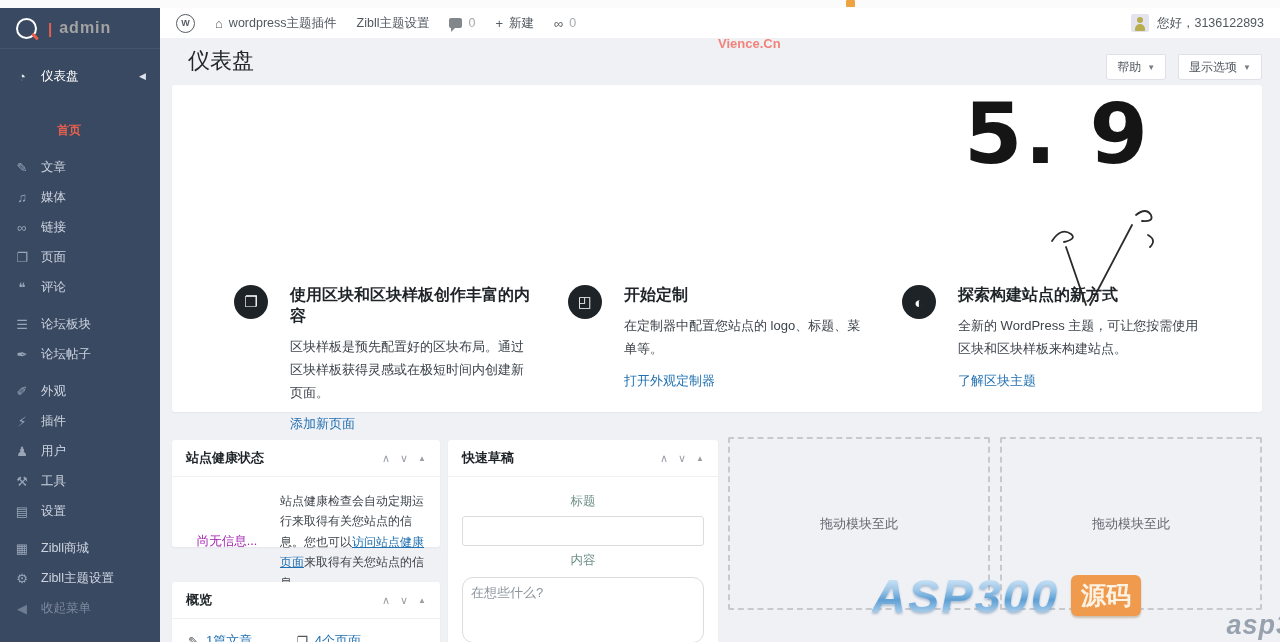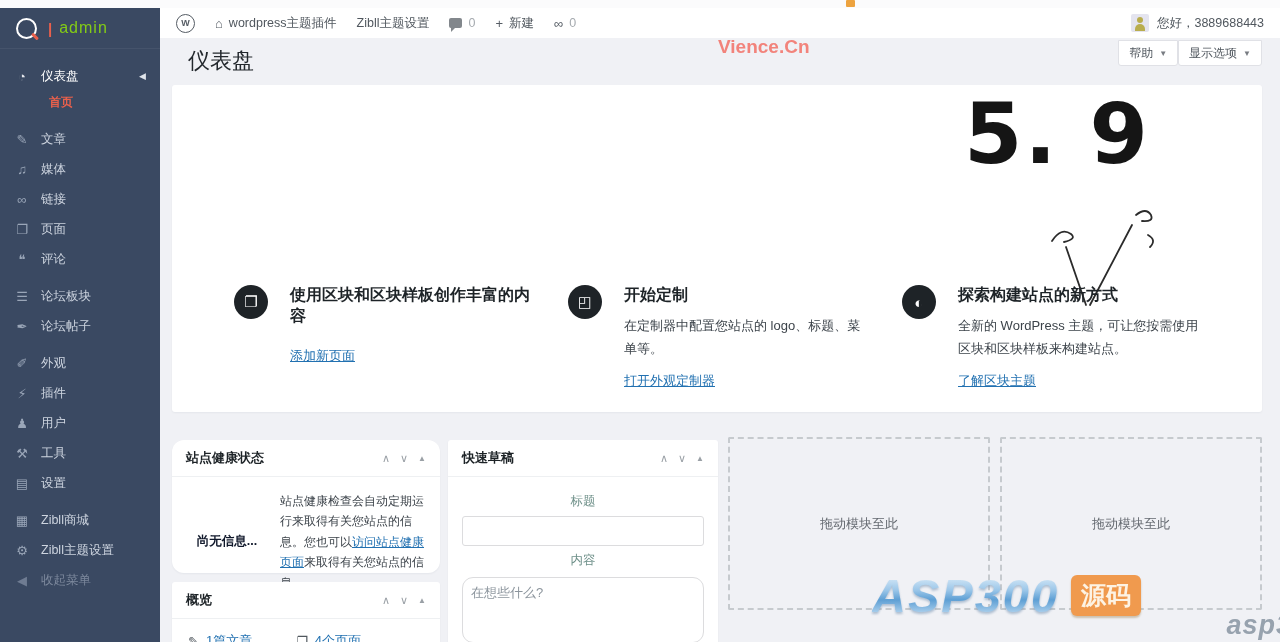--- a/index.html
+++ b/index.html
@@ -9,28 +9,28 @@
   
   #topstrip{position:absolute;left:0;top:0;width:1280px;height:8px;background:#fbfbfc;border-bottom:1px solid #ececf0;}
   #topstrip .dot{position:absolute;left:846px;top:0;width:9px;height:7px;background:#eda33f;border-radius:1px;}
 
   
   #sidebar{position:absolute;left:0;top:8px;width:160px;height:634px;background:#3a4962;color:#cdd4df;}
   .logo{height:40px;display:flex;align-items:center;padding:0 16px;gap:7px;border-bottom:1px solid rgba(255,255,255,0.06);}
   .q-circle{width:17px;height:17px;border:2.5px solid #fff;border-radius:50%;position:relative;flex:0 0 auto;}
   .q-circle::after{content:"";position:absolute;width:8px;height:3px;background:#e8604c;transform:rotate(45deg);right:-4px;bottom:-1px;border-radius:1px;}
   .logo .bar{color:#e8604c;font-weight:700;font-size:15px;margin-left:4px;}
-  .logo .brand{color:#84cc16;font-weight:400;font-size:16px;letter-spacing:1px;}
+  .logo .brand{color:#a3a3a3;font-weight:700;font-size:16px;letter-spacing:1px;}
   .menu{padding-top:12px;}
   .mi{height:30px;display:flex;align-items:center;padding:0 14px;gap:11px;font-size:12.5px;color:#cdd4df;cursor:pointer;}
   .mi .ico{width:16px;text-align:center;color:#9aa6b8;font-size:13px;flex:0 0 auto;}
   .mi.active{color:#fff;}
   .mi.active .ico{color:#e6e9ee;}
   .mi .edge-arrow{margin-left:auto;font-size:9px;color:#dfe4ea;}
-  .sub{padding:0 0 10px 8px;}
+  .sub{padding:0 0 10px 16px;margin-top:28px;}
   .si{height:23px;display:flex;align-items:center;padding-left:41px;font-size:12px;color:#c3cad6;cursor:pointer;}
   .si.current{color:#e8604c;font-weight:700;}
   .gap7{height:7px;}
   .mi.dim{color:#7c880f;}
   .mi.dim{color:#7c889c;}
   .mi.dim .ico{color:#6f7c92;}
 
   
   #adminbar{position:absolute;left:160px;top:8px;width:1120px;height:30px;background:#fff;display:flex;align-items:center;padding:0 16px;gap:20px;box-sizing:border-box;font-size:12.5px;color:#50575e;}
   .ab-item{display:flex;align-items:center;gap:6px;cursor:pointer;}
@@ -40,49 +40,49 @@
   .bubble{width:13px;height:10px;background:#82878c;border-radius:2px;position:relative;display:inline-block;}
   .bubble::after{content:"";position:absolute;left:2px;bottom:-4px;border:3px solid transparent;border-top-color:#82878c;border-left-color:#82878c;}
   .ab-right{margin-left:auto;display:flex;align-items:center;gap:8px;}
   .avatar{width:18px;height:18px;background:#e4e4ef;border-radius:2px;position:relative;overflow:hidden;}
   .avatar::before{content:"";position:absolute;left:6px;top:3px;width:6px;height:6px;border-radius:50%;background:#b9ad4f;}
   .avatar::after{content:"";position:absolute;left:4px;top:10px;width:10px;height:7px;border-radius:5px 5px 0 0;background:#b9ad4f;}
 
   
   #content{position:absolute;left:160px;top:38px;width:1120px;height:604px;background:#f0f1f5;}
   #page-title{position:absolute;left:28px;top:8px;font-size:22px;font-weight:500;color:#23282d;}
-  #wm-top{position:absolute;left:558px;top:-2px;font-size:19px;font-weight:700;color:#f2837b;z-index:5;text-align:center;}
-  #screen-meta{position:absolute;right:18px;top:2px;display:flex;gap:0;}
+  #wm-top{position:absolute;left:558px;top:-2px;font-size:13px;font-weight:700;color:#f2837b;z-index:5;text-align:center;}
+  #screen-meta{position:absolute;right:18px;top:16px;display:flex;gap:12px;}
   .meta-btn{height:24px;background:#fff;border:1px solid #e0e1e6;border-radius:0 0 3px 3px;display:flex;align-items:center;gap:6px;padding:0 10px;font-size:12px;color:#50575e;cursor:pointer;}
   .meta-btn .dd{font-size:8px;color:#787c82;}
 
   
   #welcome{position:absolute;left:12px;top:47px;width:1090px;height:327px;background:#fff;border-radius:3px;box-shadow:0 1px 2px rgba(20,30,60,.05);}
   #wp-version{position:absolute;right:112px;top:0px;font-size:84px;font-weight:900;letter-spacing:2px;color:#151515;font-family:"DejaVu Sans",sans-serif;}
   #squiggle{position:absolute;right:98px;top:118px;}
   .wcard{position:absolute;top:200px;width:302px;}
   .wcard .circ{position:absolute;left:0;top:0;width:34px;height:34px;border-radius:50%;background:#1e2327;color:#fff;display:flex;align-items:center;justify-content:center;font-size:15px;}
   .wcard .body{margin-left:56px;}
   .wcard h3{margin:0 0 9px 0;font-size:16px;font-weight:600;color:#1d2327;}
   .wcard p{margin:0;font-size:13px;line-height:1.75;color:#3c434a;}
-  .wcard a{display:inline-block;margin-top:11px;font-size:13px;color:#2271b1;text-decoration:underline;cursor:pointer;}
+  .wcard a{display:inline-block;margin-top:11px;font-size:13px;color:#2271b1;cursor:pointer;}
   #wcard-0{left:62px;}
   #wcard-1{left:396px;}
   #wcard-2{left:730px;}
 
   
   .card{position:absolute;background:#fff;border-radius:3px;box-shadow:0 1px 2px rgba(20,30,60,.05);box-sizing:border-box;}
   .card-h{height:36px;display:flex;align-items:center;padding:0 14px;border-bottom:1px solid #eef0f2;}
   .card-h .t{font-size:13px;font-weight:700;color:#1d2327;}
   .card-h .ctrl{margin-left:auto;display:flex;align-items:center;gap:10px;color:#9aa0a6;}
   .card-h .ctrl span{cursor:pointer;font-size:11px;}
   .card-h .ctrl .small{font-size:8px;}
-  #site-health{left:12px;top:402px;width:268px;height:133px;border-radius:12px;}
+  #site-health{left:12px;top:402px;width:268px;height:107px;}
   .sh-body{display:flex;padding:14px 12px;gap:10px;}
-  .sh-status{width:86px;font-size:12.5px;font-weight:700;color:#0f172a;display:flex;align-items:center;justify-content:center;text-align:center;}
+  .sh-status{width:86px;font-size:12.5px;font-weight:400;color:#a21caf;display:flex;align-items:center;justify-content:center;text-align:center;}
   .sh-text{flex:1;font-size:12px;line-height:1.7;color:#3c434a;}
   .sh-text a{color:#2271b1;text-decoration:underline;cursor:pointer;}
   #quick-draft{left:288px;top:402px;width:270px;height:240px;}
   .qd-body{padding:10px 14px;}
   .qd-label{font-size:12.5px;color:#6d8f88;margin-top:6px;text-align:center;}
   .qd-input{width:100%;height:30px;border:1px solid #dcdcde;border-radius:3px;box-sizing:border-box;margin-top:6px;font-size:13px;padding:0 8px;background:#fff;}
   .qd-ta{width:100%;height:66px;border:1px solid #dcdcde;border-radius:11px;box-sizing:border-box;margin-top:8px;font-size:13px;padding:6px 8px;resize:none;font-family:"Liberation Sans","DejaVu Sans",sans-serif;background:#fff;color:#2c3338;}
   .qd-ta::placeholder,.qd-input::placeholder{color:#8c959d;}
   #overview{left:12px;top:544px;width:268px;height:110px;}
   .ov-body{display:flex;gap:44px;padding:13px 16px;}
@@ -208,21 +208,21 @@
     <div class="ab-item">
       <span class="glyph">+</span>
       <span>新建</span>
     </div>
     <div class="ab-item">
       <span class="glyph">∞</span>
       <span class="count">0</span>
     </div>
     <div class="ab-right">
       <span class="avatar"></span>
-      <span>您好，3889688443</span>
+      <span>您好，3136122893</span>
     </div>
   </div>
 
   <div id="content">
     <div id="page-title">仪表盘</div>
     <div id="wm-top">Vience.Cn</div>
     <div id="screen-meta">
       <div class="meta-btn">
         <span>帮助</span>
         <span class="dd">▼</span>
@@ -242,20 +242,21 @@
           <path d="M112 12 q 10 -8 15 0 q 3 7 -9 6"></path>
           <path d="M108 22 L 66 102"></path>
           <path d="M124 32 q 9 5 2 12"></path>
         </g>
       </svg>
 
       <div class="wcard" id="wcard-0">
         <div class="circ">❐</div>
         <div class="body">
           <h3>使用区块和区块样板创作丰富的内容</h3>
+          <p>区块样板是预先配置好的区块布局。通过区块样板获得灵感或在极短时间内创建新页面。</p>
           <a>添加新页面</a>
         </div>
       </div>
       <div class="wcard" id="wcard-1">
         <div class="circ">◰</div>
         <div class="body">
           <h3>开始定制</h3>
           <p>在定制器中配置您站点的 logo、标题、菜单等。</p>
           <a>打开外观定制器</a>
         </div>

